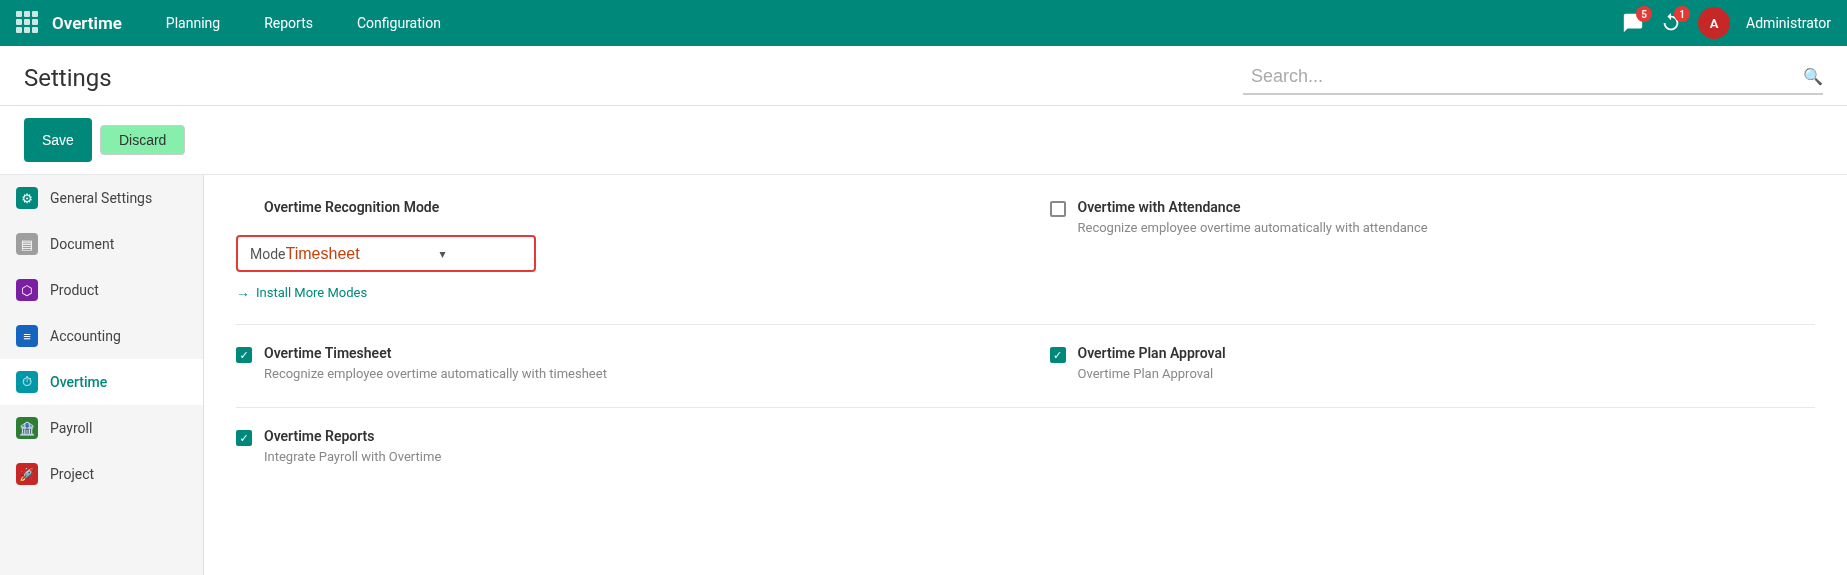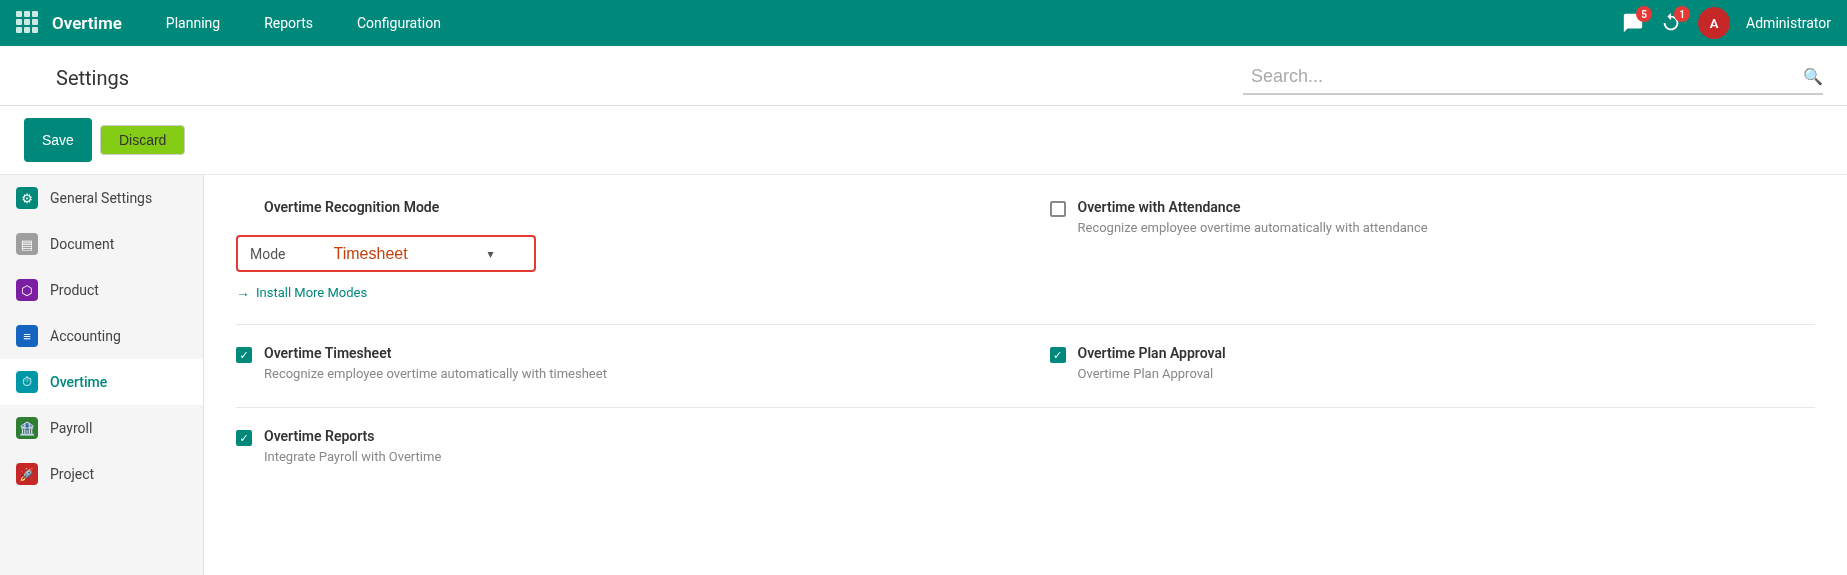--- a/index.html
+++ b/index.html
@@ -42,21 +42,21 @@
       color: #fff; font-weight: 600; font-size: 13px; cursor: pointer;
     }
     .topnav-username { color: #fff; font-size: 14px; cursor: pointer; }
 
     
     .sub-header {
       padding: 14px 24px 10px 24px;
       display: flex; align-items: center; justify-content: space-between;
       border-bottom: 1px solid #e0e0e0;
     }
-    .sub-header-title { font-size: 20px; font-weight: 400; color: #333; margin-left: 32px; }
+    .sub-header-title { font-size: 24px; font-weight: 400; color: #333; }
     .search-bar {
       display: flex; align-items: center; border-bottom: 2px solid #ccc;
       width: 580px; padding: 4px 0;
     }
     .search-bar input {
       border: none; outline: none; width: 100%; font-size: 18px; color: #737373;
       padding: 2px 8px; background: transparent;
     }
     .search-bar input::placeholder { color: #aaa; }
     .search-icon { color: #555; font-size: 16px; cursor: pointer; }
@@ -65,21 +65,21 @@
     .actions-row {
       padding: 12px 24px;
       display: flex; gap: 8px; align-items: center;
       border-bottom: 1px solid #e8e8e8;
     }
     .btn-save {
       background: #00897B; color: #fff; border: none; padding: 14px 18px;
       border-radius: 4px; cursor: pointer; font-size: 14px; font-weight: 500;
     }
     .btn-discard {
-      background: #84cc16; color: #333; border: 1px solid #ccc; padding: 6px 18px;
+      background: #86efac; color: #333; border: 1px solid #ccc; padding: 6px 18px;
       border-radius: 4px; cursor: pointer; font-size: 14px;
     }
 
     
     .layout { display: flex; min-height: calc(575px - 46px - 55px - 52px); }
 
     
     .sidebar {
       width: 204px; min-width: 204px; background: #f5f5f5;
       border-right: 1px solid #e0e0e0;
@@ -114,21 +114,21 @@
     .settings-checkbox.checked { background: #00897B; border-color: #00897B; }
     .settings-checkbox.checked::after { content: '✓'; color: #fff; font-size: 11px; }
     .settings-checkbox.unchecked { background: #fff; }
     .section-title { font-size: 14px; font-weight: 600; color: #333; margin-bottom: 4px; }
     .section-desc { font-size: 13px; color: #888; line-height: 1.4; }
 
     
     .mode-container {
       margin-top: 16px; margin-left: 0;
       border: 2px solid #e53935; border-radius: 4px;
-      padding: 8px 12px; display: inline-flex; align-items: center; gap: 48px;
+      padding: 8px 12px; display: inline-flex; align-items: center; 
       min-width: 300px;
     }
     .mode-label { font-size: 14px; color: #555; }
     .mode-select {
       border: none; outline: none; font-size: 16px; color: #c2410c;
       background: transparent; cursor: pointer; appearance: none;
       padding-right: 20px; min-width: 160px;
     }
     .mode-select-wrapper { position: relative; display: flex; align-items: center; }
     .mode-chevron { position: absolute; right: 0; pointer-events: none; color: #555; font-size: 12px; }

